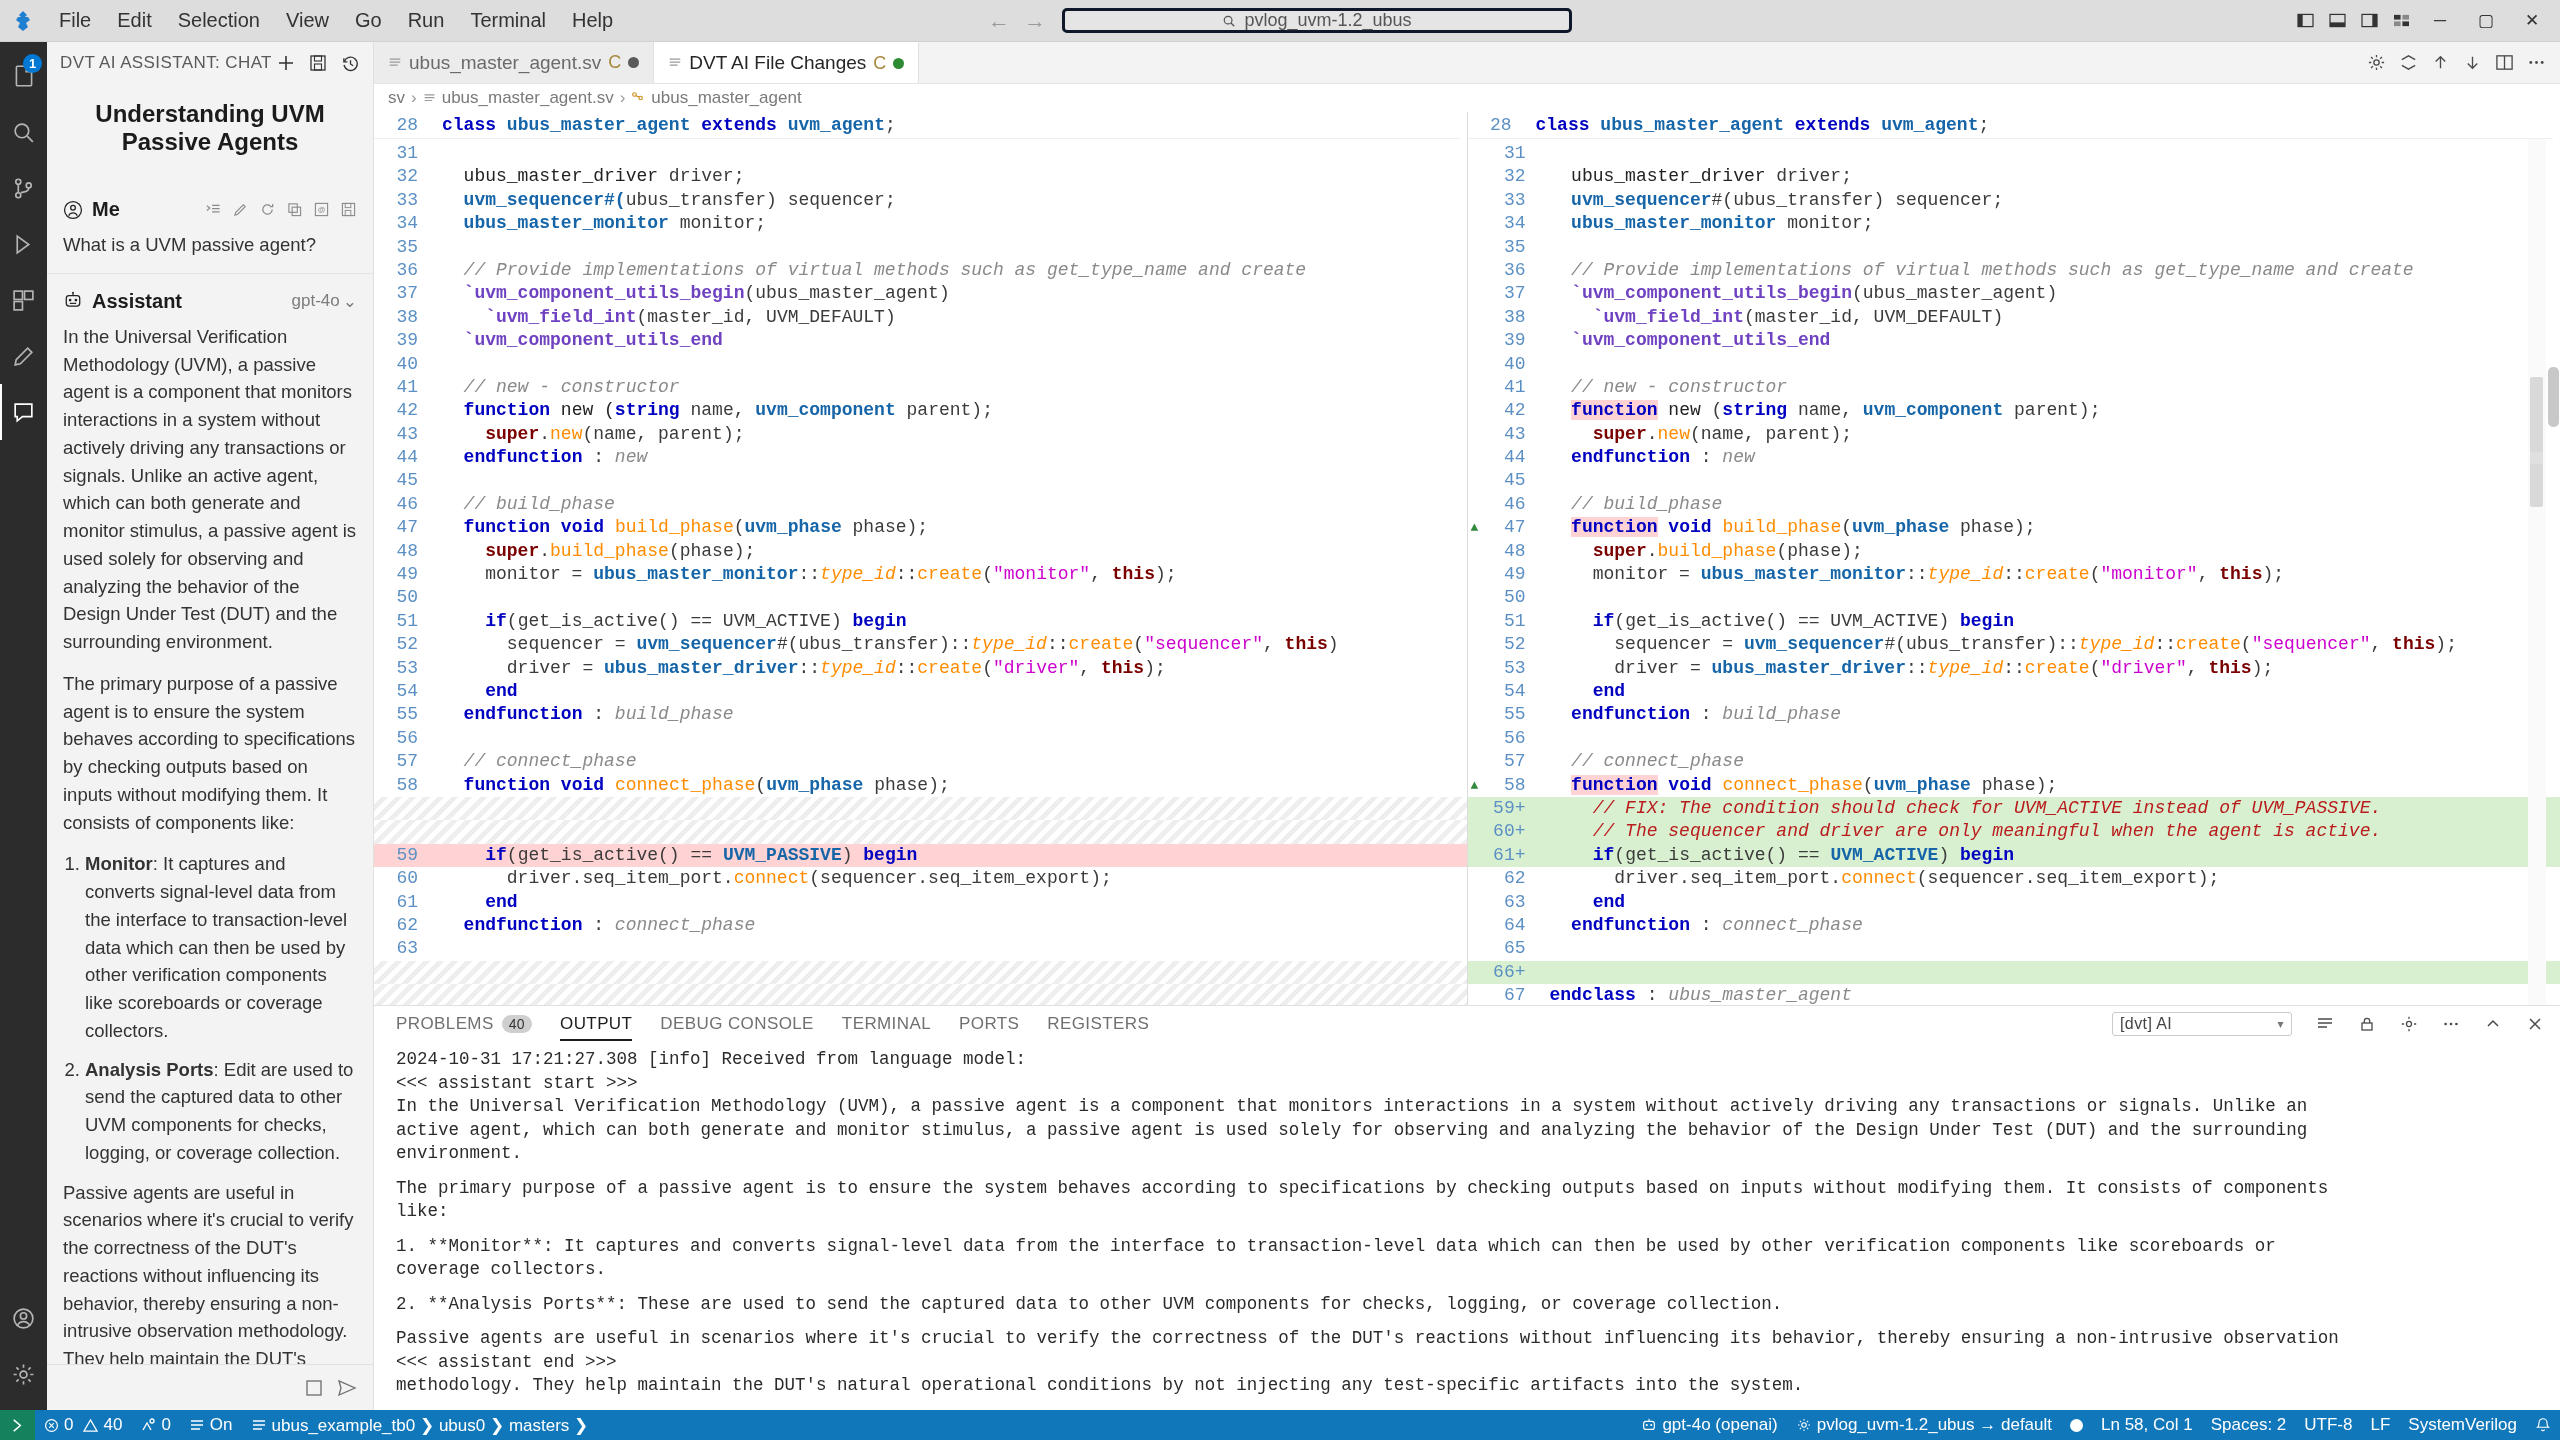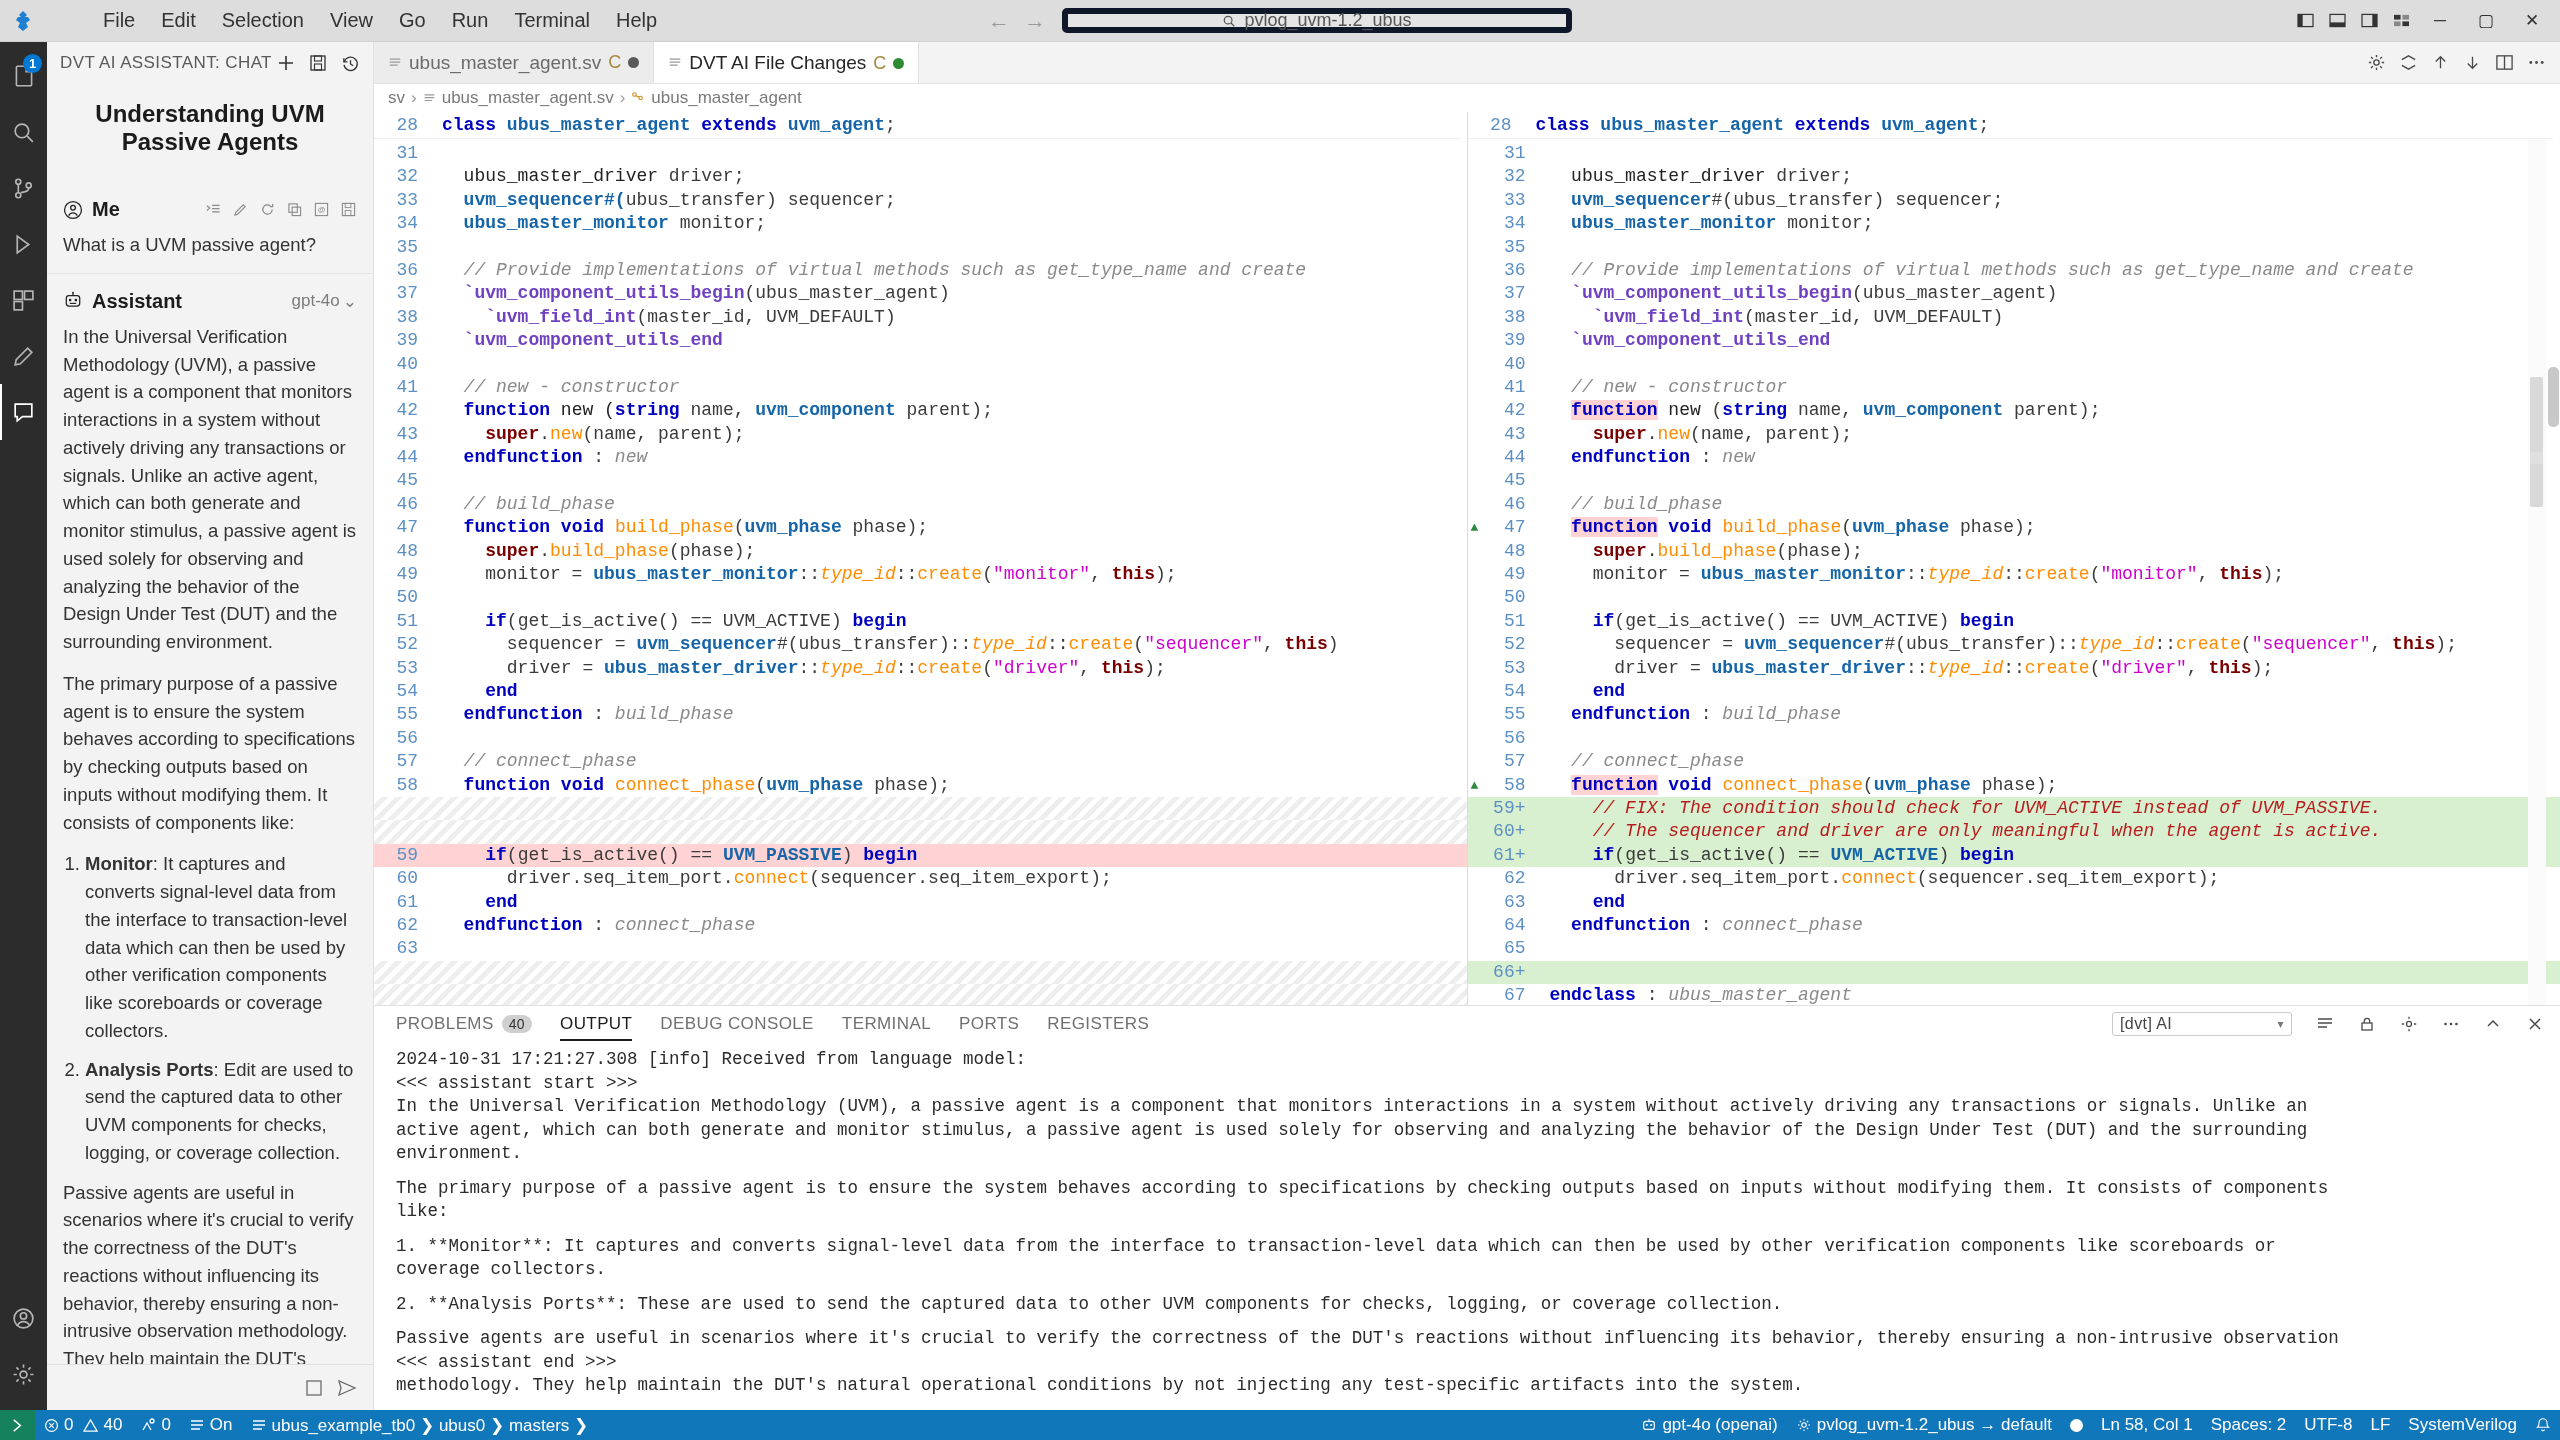--- a/index.html
+++ b/index.html
@@ -7,29 +7,29 @@
   body {
     font-family: "Liberation Sans", sans-serif;
     background:#f3f3f3; color:#3b3b3b;
     font-size:21px; -webkit-font-smoothing:antialiased;
   }
   .app { width:2560px; height:1440px; display:flex; flex-direction:column; }
 
   
   .titlebar {
     height:42px; background:#dddddd; display:flex; align-items:center;
-    flex:none; border-bottom:1px solid #d0d0d0; position:relative;gap:44px;
+    flex:none; border-bottom:1px solid #d0d0d0; position:relative;
   }
   .logo { width:46px; display:flex; align-items:center; justify-content:center; }
   .menu { display:flex; align-items:center; gap:0px; }
   .menu > div { padding:3px 13px; font-size:20px; color:#333; cursor:default; }
   .tb-center { position:absolute; left:50%; transform:translateX(-50%); display:flex; align-items:center; gap:16px; }
   .navarrows { display:flex; gap:14px; color:#999; font-size:22px; }
   .cmdbar {
-    width:510px; height:25px; background:#e5e5e5; border:6px solid #0f172a;
+    width:510px; height:25px; background:#e5e5e5; border:3px solid #0f172a;
     border-radius:5px; display:flex; align-items:center; justify-content:center;
     gap:8px; font-size:18px; color:#555;
   }
   .tb-right { position:absolute; right:0; display:flex; align-items:center; gap:2px; padding-right:6px; }
   .layout-ico { width:30px; height:28px; display:flex; align-items:center; justify-content:center; }
   .wbtn { width:44px; height:30px; display:flex; align-items:center; justify-content:center; font-size:17px; color:#333; }
 
   
   .mid { flex:1; display:flex; min-height:0; }
 

